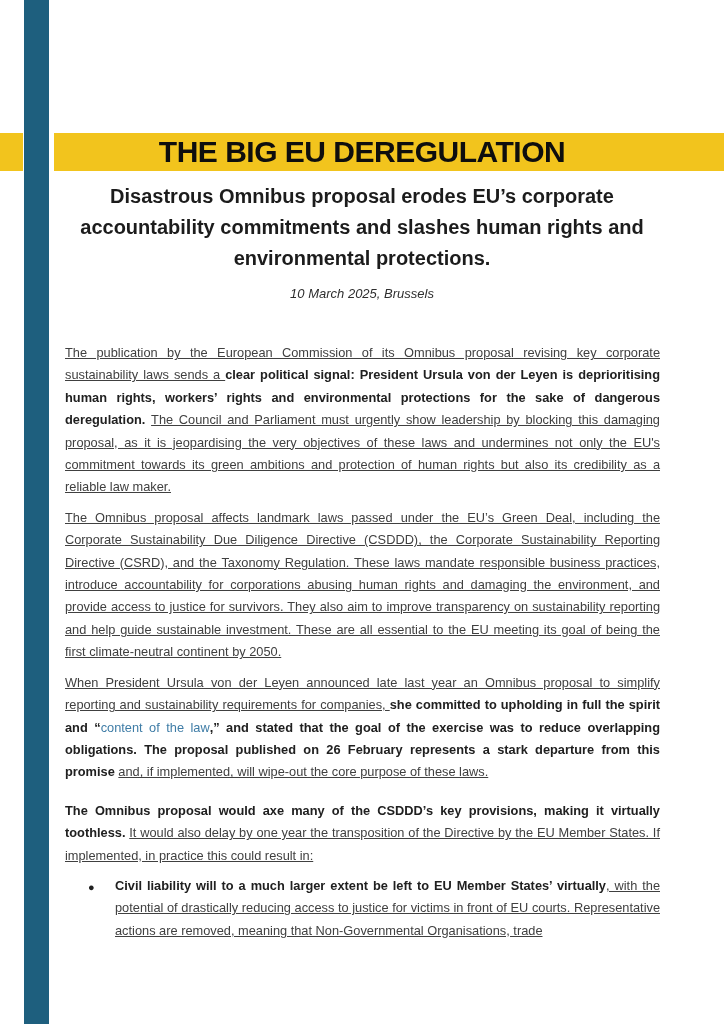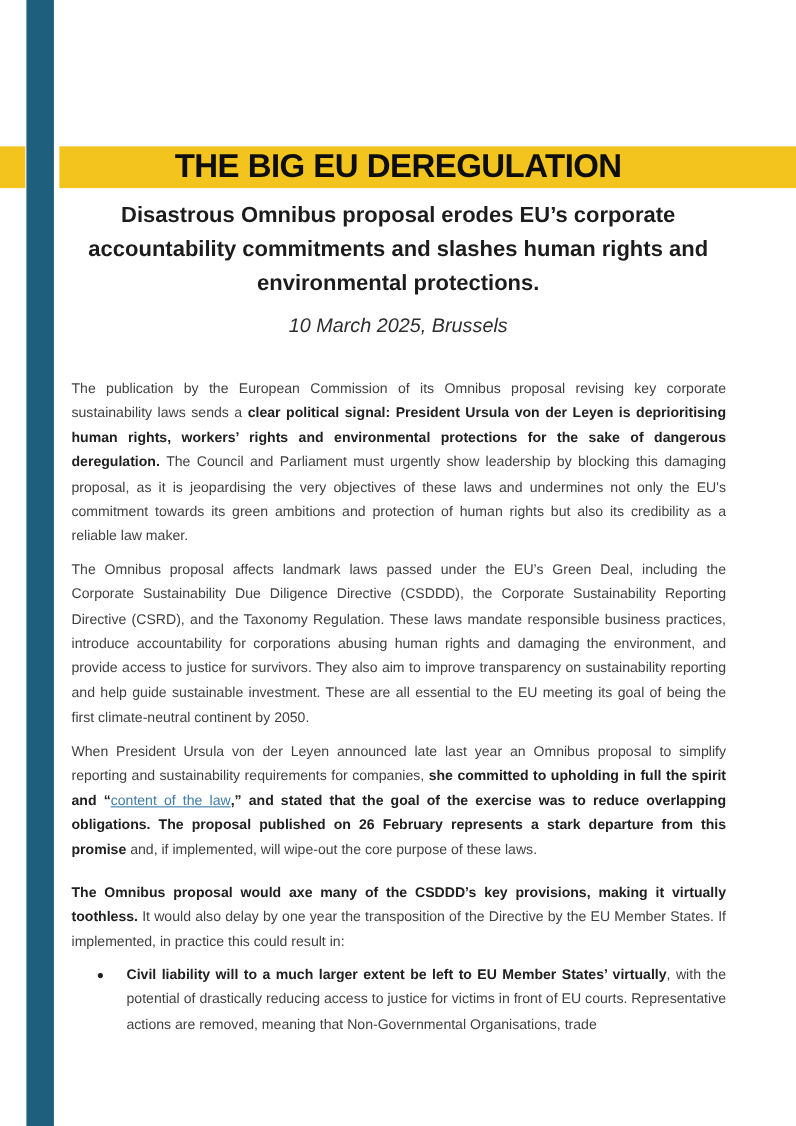--- a/index.html
+++ b/index.html
@@ -43,37 +43,36 @@
     font-size:20px;
     font-weight:bold;
     line-height:31px;
     color:#1c1c1c;
     z-index:1;
   }
   .dateline{
     position:absolute;top:286px;left:0;right:0;
     text-align:center;
     font-style:italic;
-    font-size:18px;
+    font-size:13px;
     color:#2e2e2e;
   }
   .body-text{
     position:absolute;top:342px;left:65px;width:595px;
     font-size:12.8px;
     line-height:22.4px;
     color:#404040;
     text-align:justify;
   }
   .body-text p{margin:0 0 8px 0;}
   .body-text p.gap-before{margin-top:16px;}
   .run-bold{font-weight:bold;color:#202020;}
-  .run-regular{font-weight:normal;}
+  .run-regular{font-weight:normal;text-decoration:underline;}
   .run-link{
     color:var(--link);
-    text-decoration:underline;
     cursor:pointer;
   }
   ul.bullet-list{list-style:none;margin:0;padding:0;}
   .bullet-item{
     position:relative;
     padding-left:50px;
     margin-top:8px;
   }
   .bullet-marker{
     position:absolute;left:23px;top:1px;

